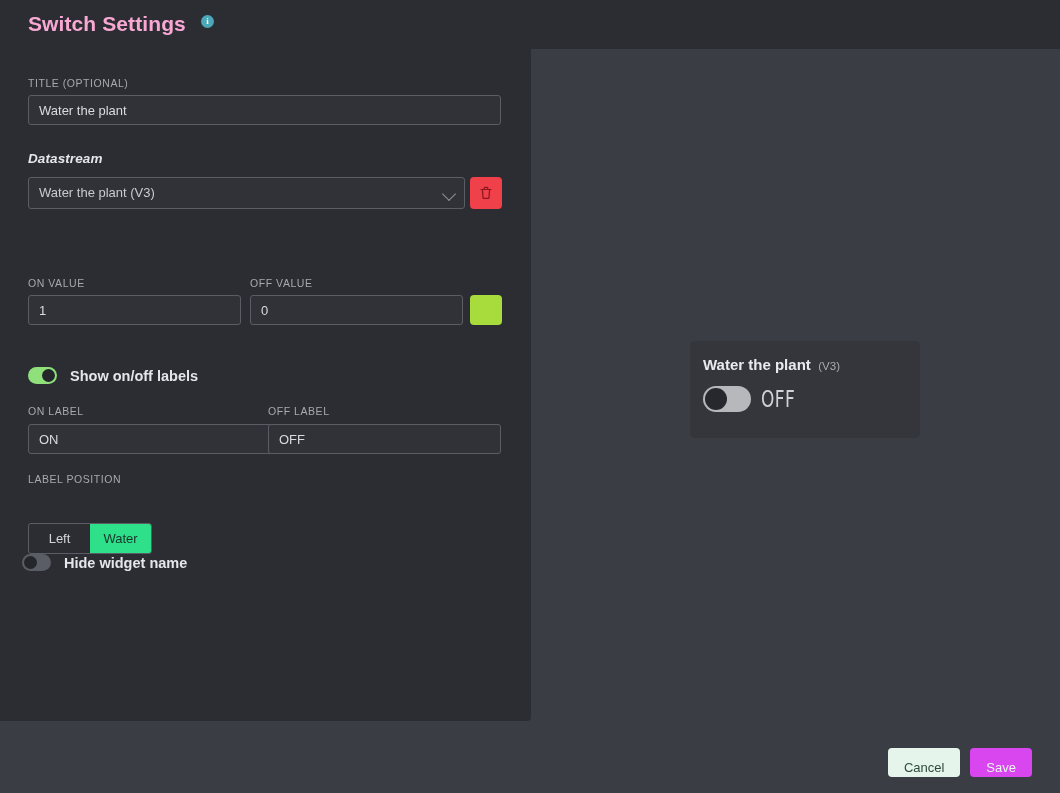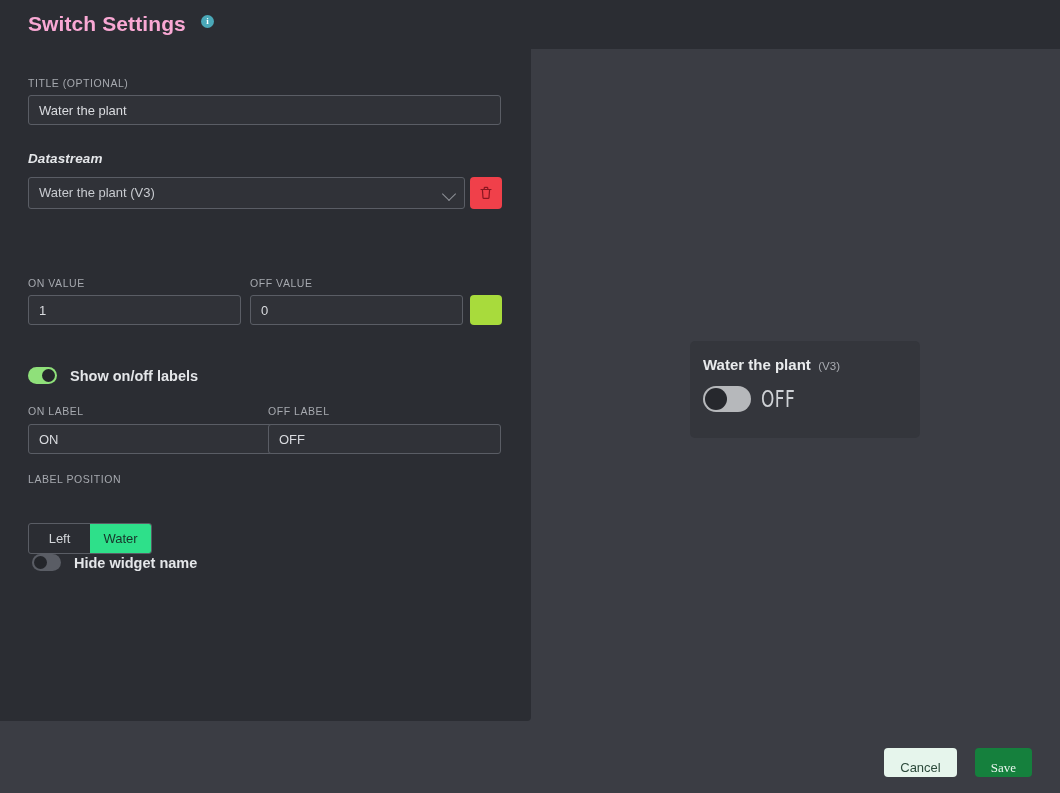--- a/index.html
+++ b/index.html
@@ -147,21 +147,21 @@
     background: #a8db3c;
     border: none;
     border-radius: 4px;
     cursor: pointer;
     padding: 0;
   }
 
   
   .toggle-row { position: absolute; display: flex; align-items: center; }
   #show-labels-row { left: 28px; top: 318px; }
-  #hide-widget-row { left: 32px; top: 505px; justify-content: flex-end; }
+  #hide-widget-row { left: 22px; top: 505px; justify-content: flex-end; }
 
   .toggle-track {
     width: 29px;
     height: 17px;
     border-radius: 9px;
     position: relative;
     flex: none;
     cursor: pointer;
   }
   .toggle-track.on  { background: #8fe07a; }
@@ -294,24 +294,23 @@
     gap: 10px;
   }
   .footer-button {
     height: 29px;
     border: none;
     border-radius: 4px;
     font-size: 13px;
     font-family: "Liberation Sans", sans-serif;
     cursor: pointer;
     padding: 12px 16px;
-    margin-left: 8px;
   }
   #cancel-button { background: #e6f5ec; color: #2c4a3b; }
-  #save-button   { background: #15803d; color: #eaf6ef; font-family: Liberation Serif, serif; }
+  #save-button   { background: #d946ef; color: #eaf6ef; }
 </style>
 </head>
 <body>
 
 <div id="header-bar">
   <div id="page-title">Switch Settings</div>
   <div id="info-icon">i</div>
 </div>
 
 <div id="settings-panel">

